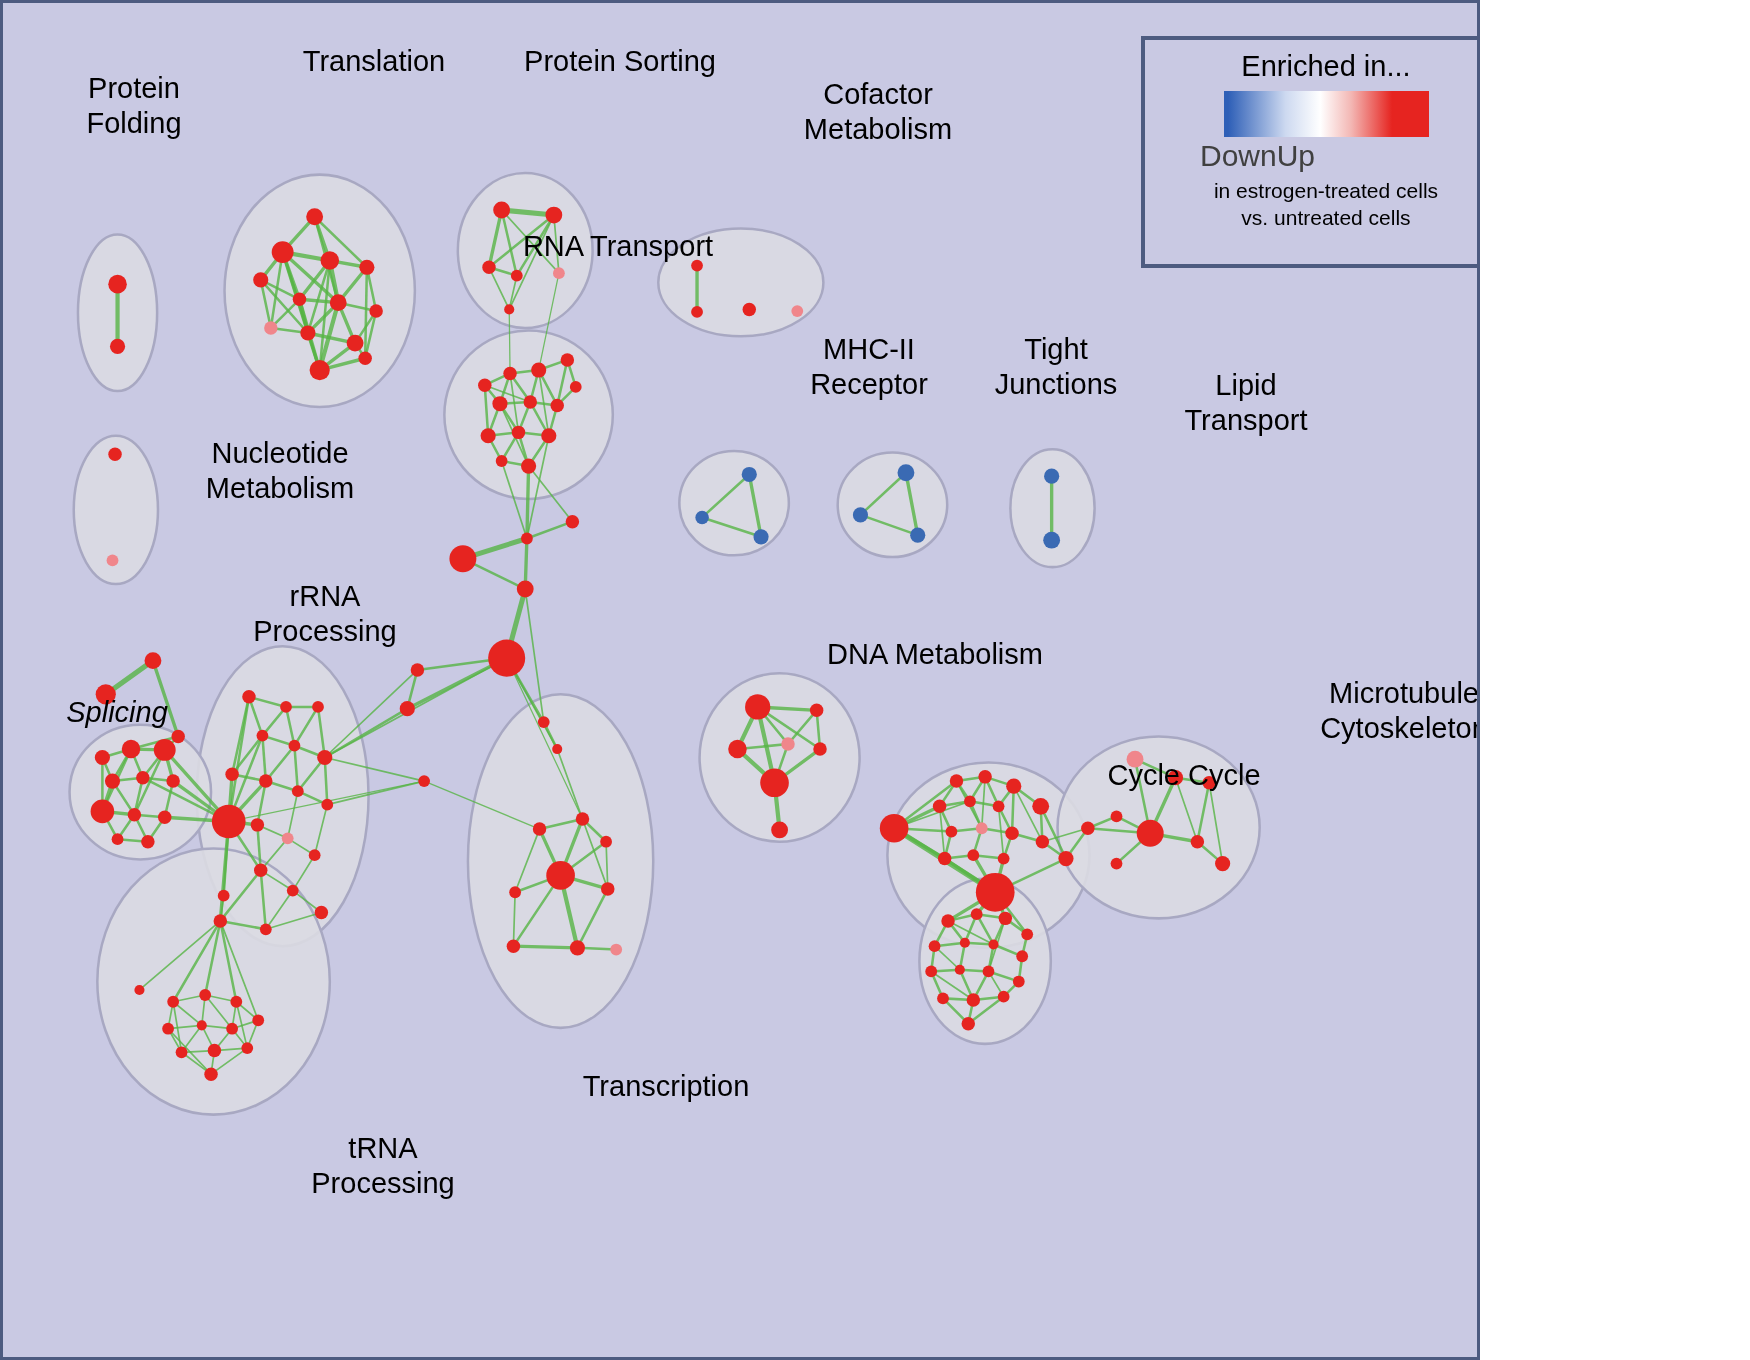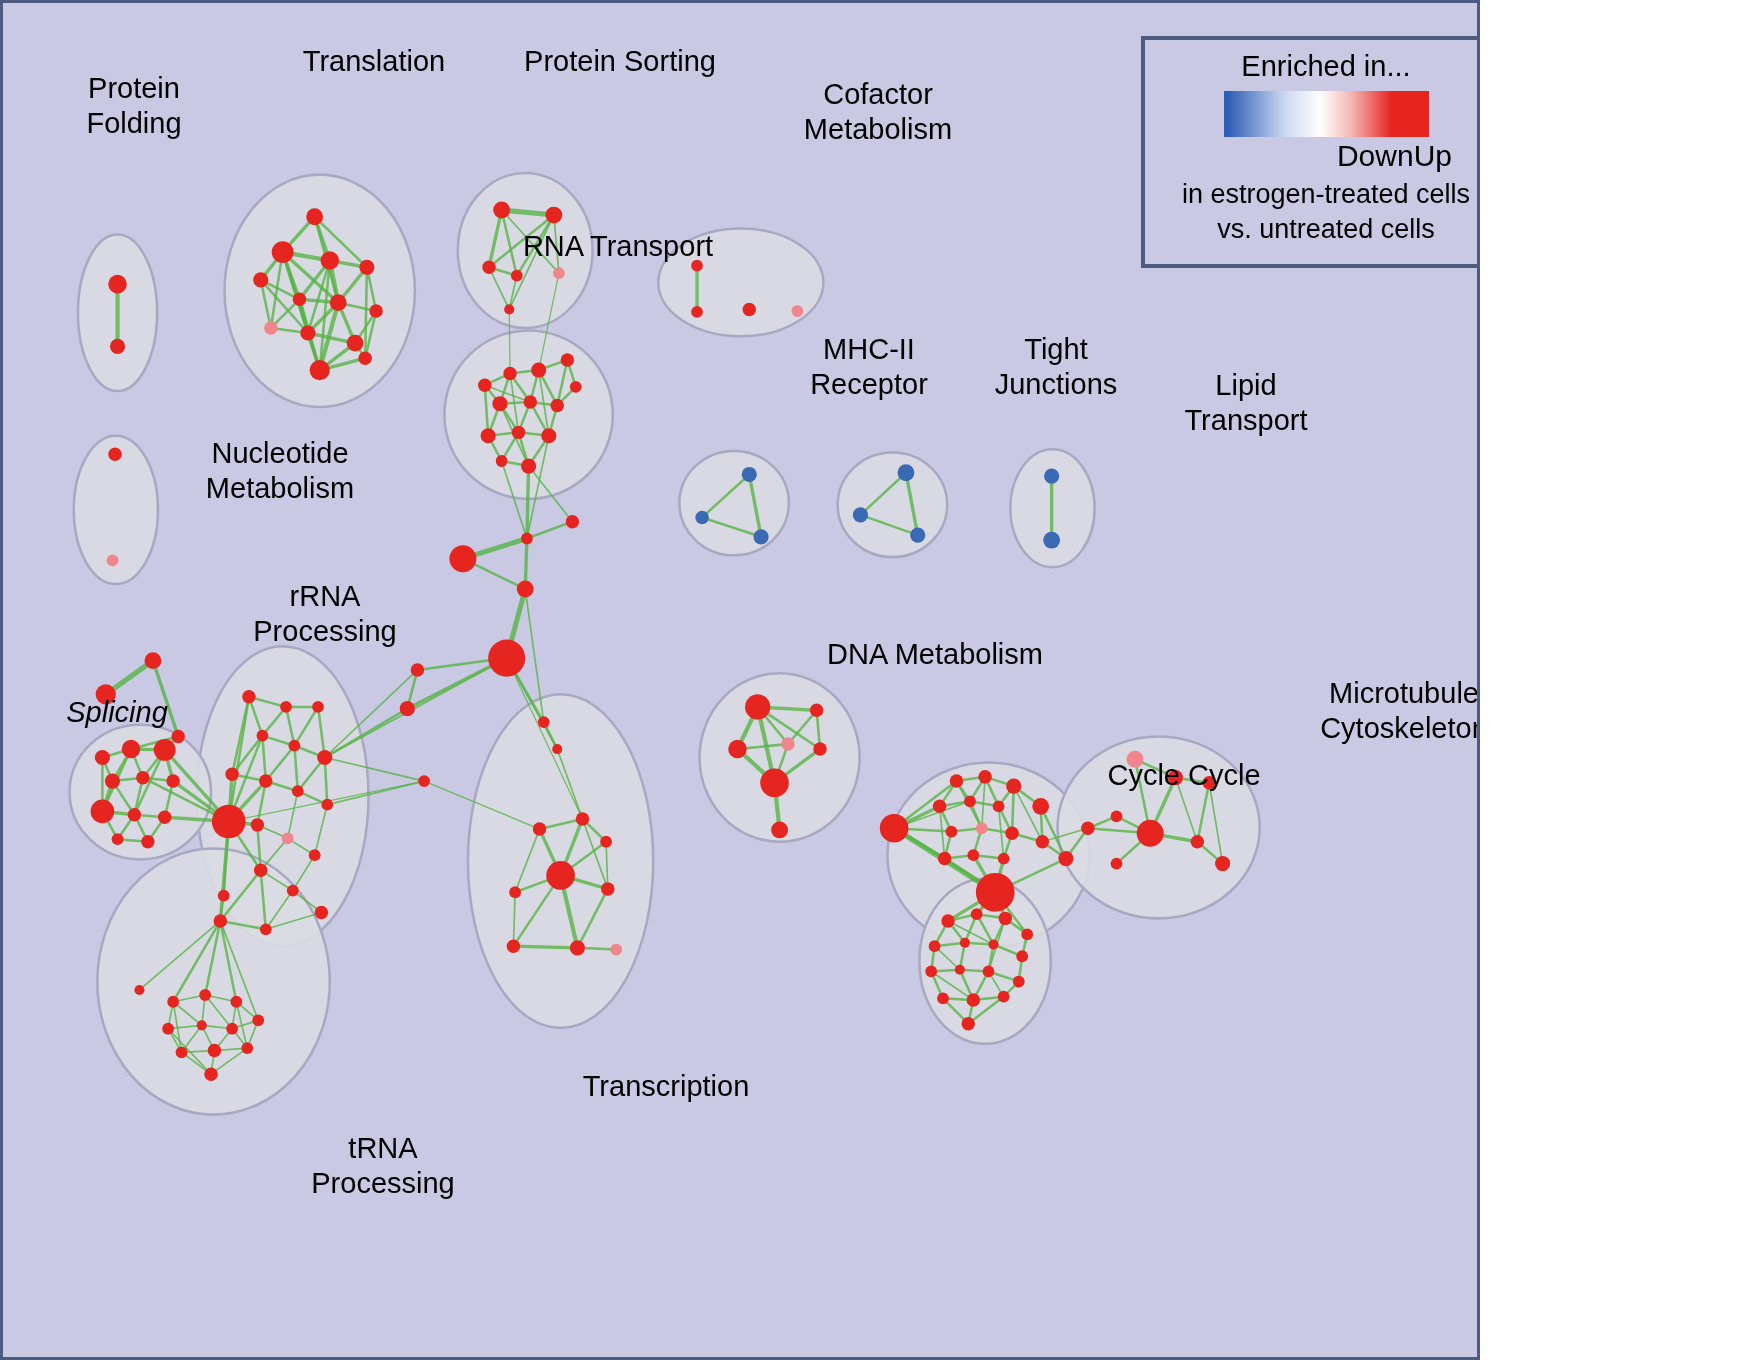--- a/index.html
+++ b/index.html
@@ -28,25 +28,25 @@
     width: 370px; height: 232px;
     border: 4px solid #4d5b80;
     box-sizing: border-box;
     display: flex;
     flex-direction: column;
     align-items: center;
   }
   .legend-title { font-size: 29px; margin-top: 10px; color: #000; }
   .legend-gradient { width: 205px; height: 46px; margin-top: 8px; }
   .legend-scale-row {
-    width: 252px; display: flex; justify-content: flex-end;
-    font-size: 30px; margin-top: 2px; color: #000000;
+    width: 252px; display: flex; justify-content: flex-start;
+    font-size: 30px; margin-top: 2px; color: #404040;
   }
   .legend-subtitle {
-    font-size: 27px; margin-top: 4px; text-align: center;
+    font-size: 21px; margin-top: 4px; text-align: center;
     line-height: 1.3; color: #000; white-space: pre-line;
   }
 </style>
 </head>
 <body>
 
 <div class="canvas" id="canvas" style="background: rgb(201, 201, 227); border: 3px solid rgb(77, 91, 128);">
   <svg class="net" id="net" viewBox="0 0 1750 1360">
       <ellipse cx="136" cy="244" rx="47" ry="93" fill="#dadae2" fill-opacity="0.9" stroke="#a8a8c2" stroke-width="3"></ellipse>
       <ellipse cx="376" cy="218" rx="113" ry="138" fill="#dadae2" fill-opacity="0.9" stroke="#a8a8c2" stroke-width="3"></ellipse>

